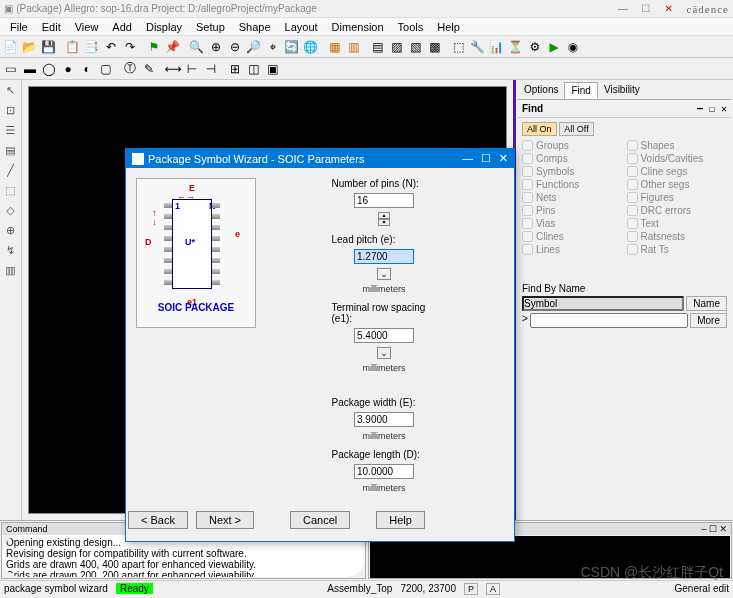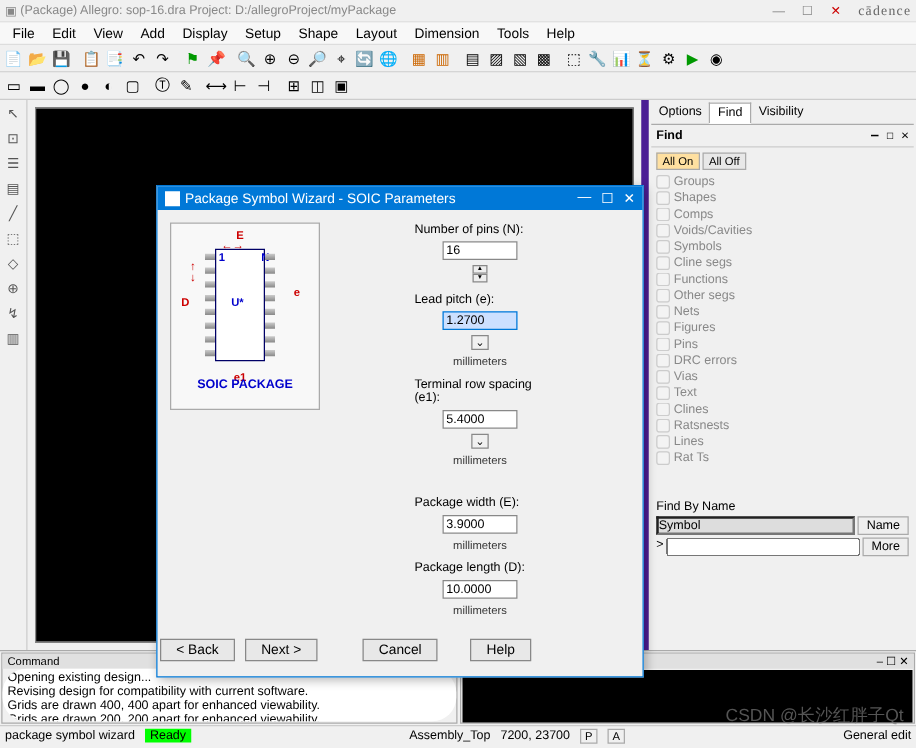--- a/index.html
+++ b/index.html
@@ -16,31 +16,31 @@
 .toolbar { height: 22px; display: flex; align-items: center; padding: 0 2px; background: #f0f0f0; border-bottom: 1px solid #ccc; gap: 1px; }
 .toolbar .tb { width: 18px; height: 18px; display: inline-flex; align-items: center; justify-content: center; border: 1px solid transparent; cursor: pointer; font-size: 12px; }
 .toolbar .sep { width: 4px; }
 
 .main { display: flex; height: 440px; }
 .lefttools { width: 22px; background: #f0f0f0; border-right: 1px solid #ccc; display: flex; flex-direction: column; }
 .lefttools .lt { height: 20px; display: flex; align-items: center; justify-content: center; font-size: 11px; color: #555; cursor: pointer; }
 
 .canvas { flex: 1; background: #000; position: relative; background-image: radial-gradient(circle, #333 0.5px, transparent 0.5px); background-size: 6px 6px; margin: 6px; border: 1px solid #888;}
 
-.rightpanel { width: 220px; background: #f0f0f0; border-left: 6px solid #4c1d95; padding: 2px; font-size: 10px; }
+.rightpanel { width: 220px; background: #f0f0f0; border-left: 3px solid #4c1d95; padding: 2px; font-size: 10px; }
 .rtabs { display: flex; border-bottom: 1px solid #aaa; }
 .rtabs span { padding: 2px 6px; cursor: pointer; }
 .rtabs .active { background: #fff; border: 1px solid #aaa; border-bottom: 1px solid #fff; }
 .findhdr { padding: 3px 4px; font-weight: bold; border-bottom: 1px solid #ccc; display:flex; }
 .findhdr .r { margin-left:auto; font-family:monospace; }
 .filterbox { padding: 4px; }
 .filterbox .title { margin-bottom: 4px; }
 .pill { display:inline-block; padding:1px 4px; border:1px solid #aaa; background:#e8e8e8; font-size:9px; cursor:pointer; }
 .pill.on { background:#ffe0a0; }
-.chkgrid { display: grid; grid-template-columns: 1fr; gap: 2px 4px; margin-top: 4px; }
+.chkgrid { display: grid; grid-template-columns: 1fr 1fr; gap: 2px 4px; margin-top: 4px; }
 .chkgrid label { display: flex; align-items: center; gap: 3px; color: #888; }
 .chkgrid input { width: 11px; height: 11px; }
 .findname { margin-top: 20px; padding: 4px; }
 .findname .row { display: flex; gap: 2px; margin-top: 2px;}
 .findname input, .findname .btn { font-size:10px; }
 .findname .btn { border:1px solid #aaa; background:#eee; padding:1px 6px; }
 
 .dialog { position: absolute; left: 125px; top: 148px; width: 390px; background: #f0f0f0; border: 1px solid #0078d7; box-shadow: 2px 2px 8px rgba(0,0,0,0.3); }
 .dlgtitle { background: #0078d7; color: #fff; padding: 3px 6px; font-size: 11px; display: flex; align-items: center; }
 .dlgtitle .ic { width:12px; height:12px; background:#fff; margin-right:4px; }

